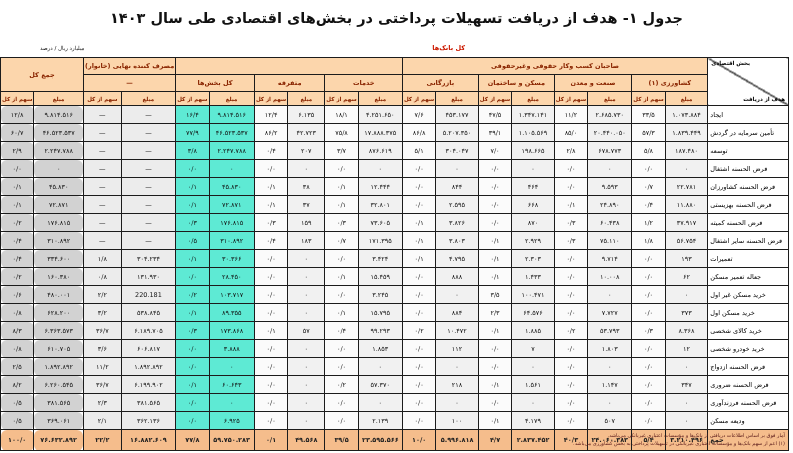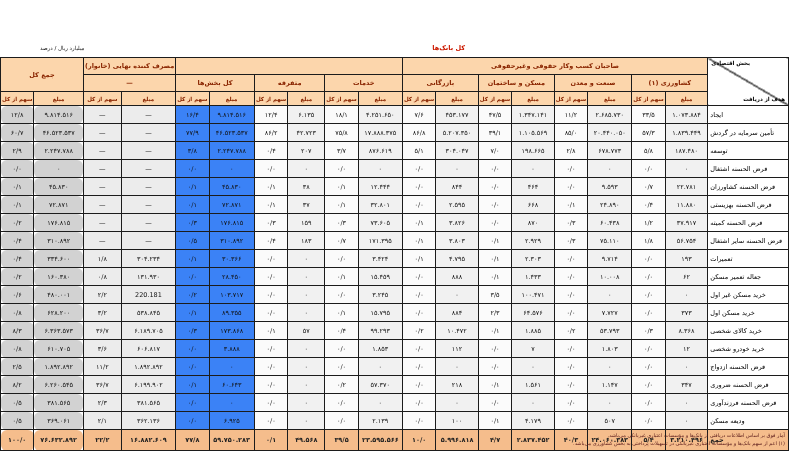--- a/index.html
+++ b/index.html
@@ -43,35 +43,36 @@
   .corner-top{position:absolute;top:2px;left:3px;font-size:5.5px;color:#000;font-weight:bold;}
   .corner-bottom{position:absolute;bottom:3px;right:3px;font-size:5.5px;color:#000;font-weight:bold;}
   tbody td{
     height:17px;font-size:6.5px;color:#111;text-align:center;padding:0 2px;
   }
   tbody td.row-label{
     background:#ffffff;text-align:left;padding-right:4px;font-size:6.5px;color:#000;margin-top:24px;
   }
   .c-mab{background:#f1f1f1;}
   .c-sah{background:#fbfbfb;}
-  .g-kol{background:#3b82f6;}
+  .g-kol{background:#5eead4;}
   .g-masraf{background:#ececec;}
   .g-jam{background:#d2d2d2;border-radius:6px;}
   tr.total-row td{background:#f5bd8c !important;font-weight:bold;height:20px;color:#222;}
   tr.total-row td.row-label{background:#f5bd8c !important;}
   .footnotes{
     position:absolute;top:432px;right:8px;width:520px;text-align:right;
     font-size:5px;color:#5a1a1a;line-height:1.5;direction:rtl;
   }
 </style>
 </head>
 <body>
 
 <div class="page">
 
+  <div class="title">جدول ۱- هدف از دریافت تسهیلات پرداختی در بخش‌های اقتصادی طی سال ۱۴۰۳</div>
 
   <div class="unit-note">میلیارد ریال / درصد</div>
 
   <div class="bank-scope">کل بانک‌ها</div>
 
   <table class="main">
     <colgroup>
       <col style="width:82px">
       <col style="width:46px">
         <col style="width:27px">

